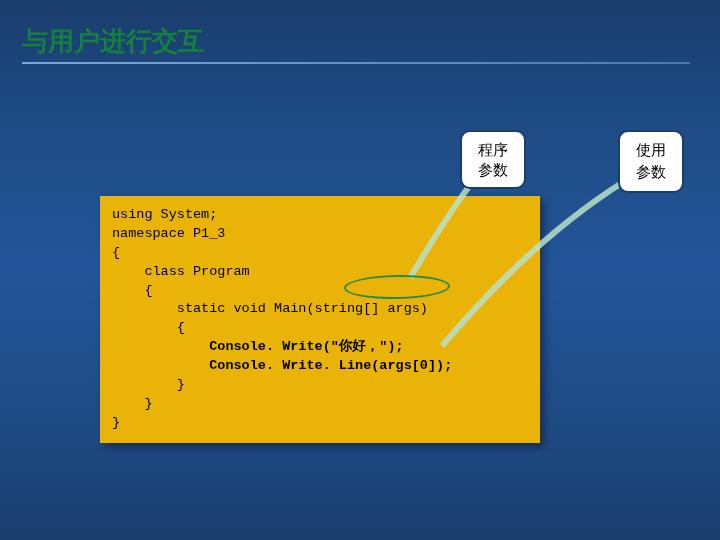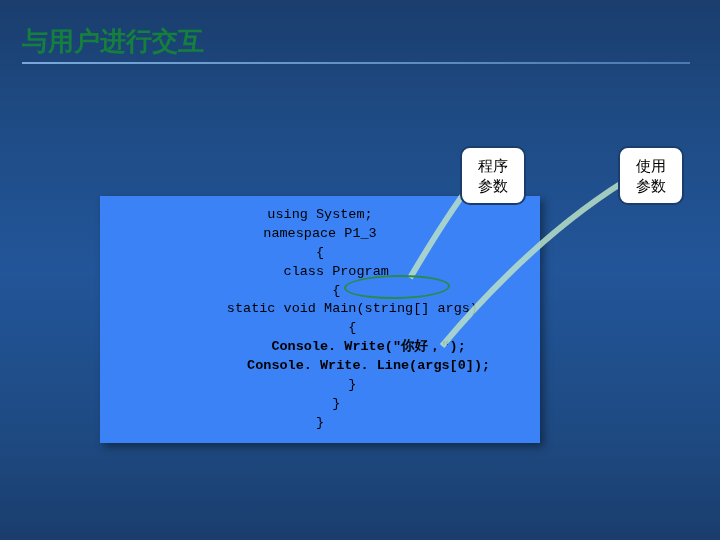--- a/index.html
+++ b/index.html
@@ -29,39 +29,37 @@
     position: absolute;
     background: #fff;
     border: 2px solid #1a3d6d;
     border-radius: 10px;
     padding: 8px 16px;
     font-size: 15px;
     color: #000;
     text-align: center;
     line-height: 1.3;
     z-index: 10;
-    margin-top: 16px;
   }
   .callout-1 { top: 130px; left: 460px; }
   .callout-2 { top: 130px; left: 618px; }
   .code-box {
     position: absolute;
     top: 196px;
     left: 100px;
     width: 440px;
-    background: #3b82f6;
+    background: #eab308;
     padding: 10px 12px;
     font-family: "Courier New", monospace;
     font-size: 13.5px;
     line-height: 1.4;
     color: #000;
     white-space: pre;
     box-shadow: 4px 4px 8px rgba(0,0,0,0.4);
     z-index: 5;
-    text-align: center;
   }
   .code-box b { font-weight: bold; }
   .annotation-oval-1 {
     position: absolute;
     top: 275px;
     left: 344px;
     width: 106px;
     height: 24px;
     border: 2px solid #2a8a4a;
     border-radius: 50%;
@@ -90,21 +88,21 @@
 
 <div class="slide-title">与用户进行交互</div>
 <div class="title-underline"></div>
 
 <div class="callout callout-1">
   <span style="white-space:pre;">程序
 参数</span>
 </div>
 
 <div class="callout callout-2">
-  <span style="white-space:pre;">使用
+  <span style="white-space:pre;font-family:Liberation Mono, monospace;">使用
 参数</span>
 </div>
 
 <svg class="connector-1" viewBox="0 0 90 110">
   <path d="M 80 2 Q 50 40 10 108" stroke="#b8e0c8" stroke-width="6" fill="none" opacity="0.85"></path>
 </svg>
 
 <svg class="connector-2" viewBox="0 0 210 180">
   <path d="M 200 2 Q 100 60 2 176" stroke="#b8e0c8" stroke-width="6" fill="none" opacity="0.85"></path>
 </svg>

